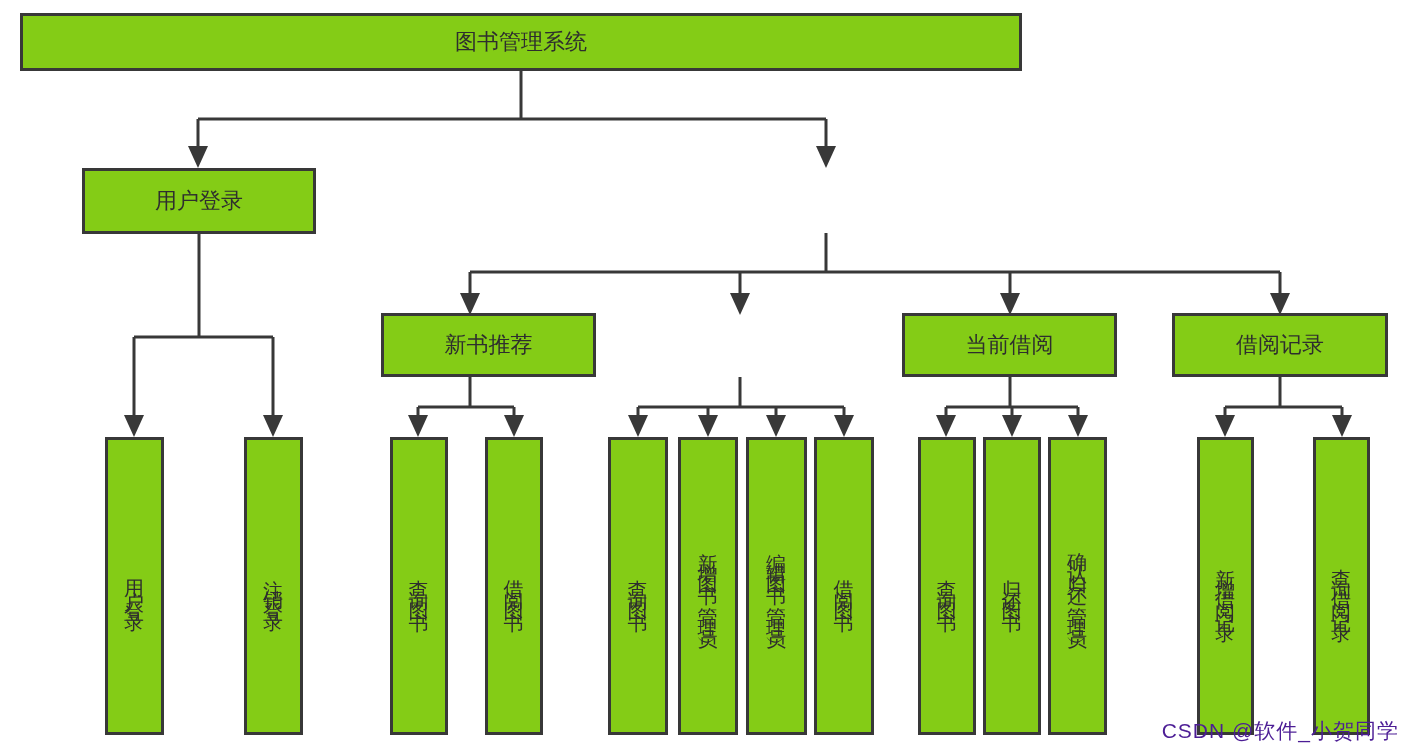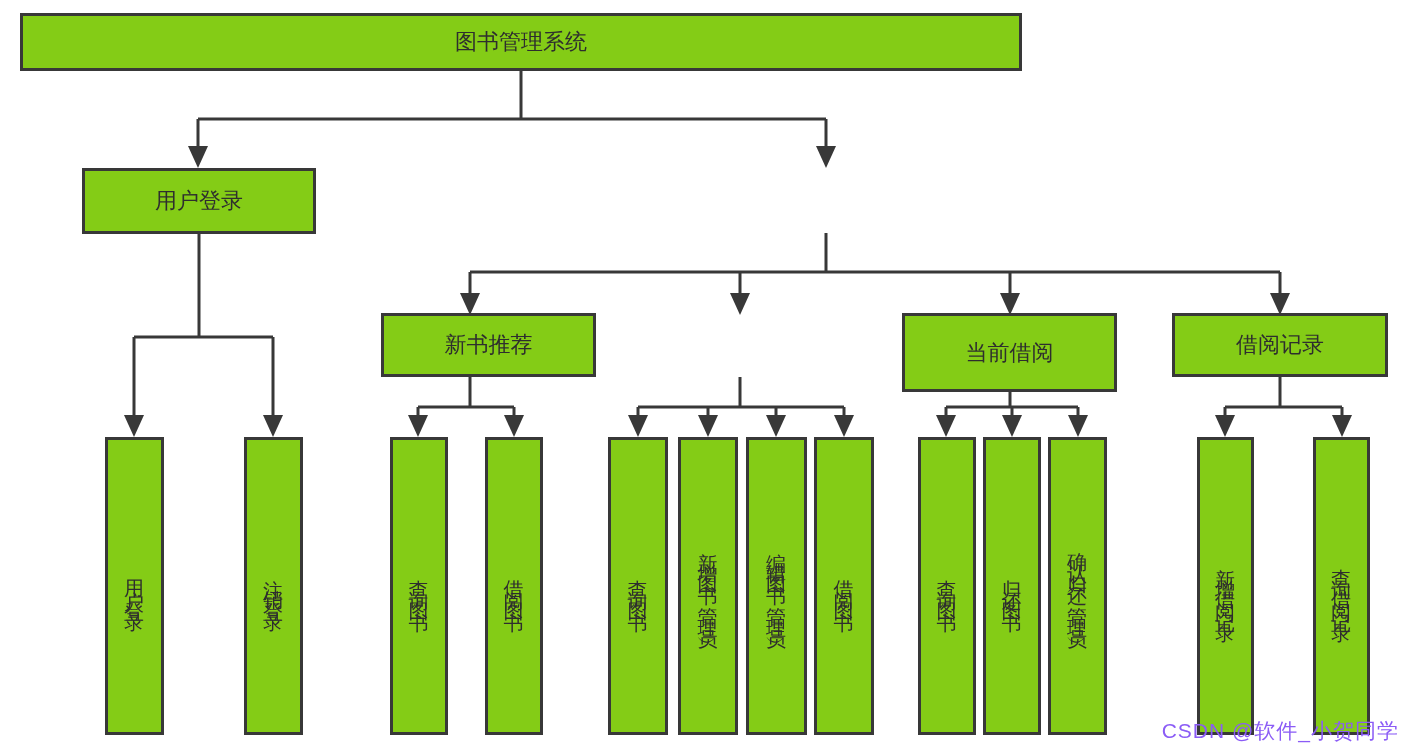--- a/index.html
+++ b/index.html
@@ -41,21 +41,21 @@
     line-height: 1;
   }
   
   .n-root   { left: 20px;   top: 13px;  width: 1002px; height: 58px; }
   
   .n-l2-0   { left: 82px;   top: 168px; width: 234px;  height: 66px; }
   .n-l2-1   { left: 712px;  top: 168px; width: 227px;  height: 65px; }
   
   .n-l3-0   { left: 363px;  top: 313px; width: 215px;  height: 64px; margin-left: 18px; }
   .n-l3-1   { left: 632px;  top: 313px; width: 215px;  height: 64px; }
-  .n-l3-2   { left: 902px;  top: 313px; width: 215px;  height: 79px; }
+  .n-l3-2   { left: 902px;  top: 313px; width: 215px;  height: 64px; }
   .n-l3-3   { left: 1172px; top: 313px; width: 216px;  height: 64px; }
   
   .leaf     { top: 437px; height: 298px; }
   .v-login      { left: 105px;  width: 59px; }
   .v-logout     { left: 244px;  width: 59px; }
   .v-nb-query   { left: 390px;  width: 58px; }
   .v-nb-borrow  { left: 485px;  width: 58px; }
   .v-bb-query   { left: 608px;  width: 60px; }
   .v-bb-add     { left: 678px;  width: 60px; }
   .v-bb-edit    { left: 746px;  width: 61px; }
@@ -63,21 +63,21 @@
   .v-cb-query   { left: 918px;  width: 58px; }
   .v-cb-return  { left: 983px;  width: 58px; }
   .v-cb-confirm { left: 1048px; width: 59px; }
   .v-br-add     { left: 1197px; width: 57px; }
   .v-br-query   { left: 1313px; width: 57px; }
   .watermark {
     position: absolute;
     right: 6px;
     bottom: 2px;
     font-size: 21px;
-    color: #8b5cf6;
+    color: #4c1d95;
     letter-spacing: 1px;
     z-index: 3;
   }
 </style>
 </head>
 <body>
 
 <div class="stage">
 
   <svg class="connectors" viewBox="0 0 1405 747" xmlns="http://www.w3.org/2000/svg">

